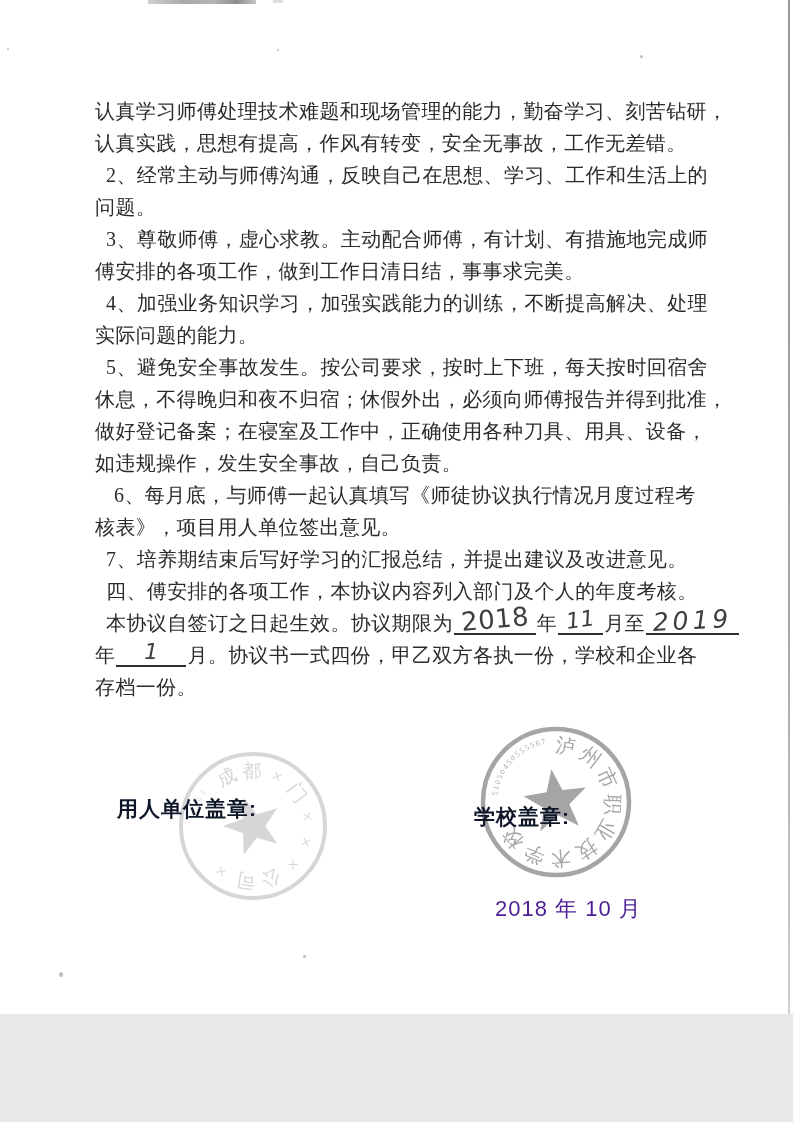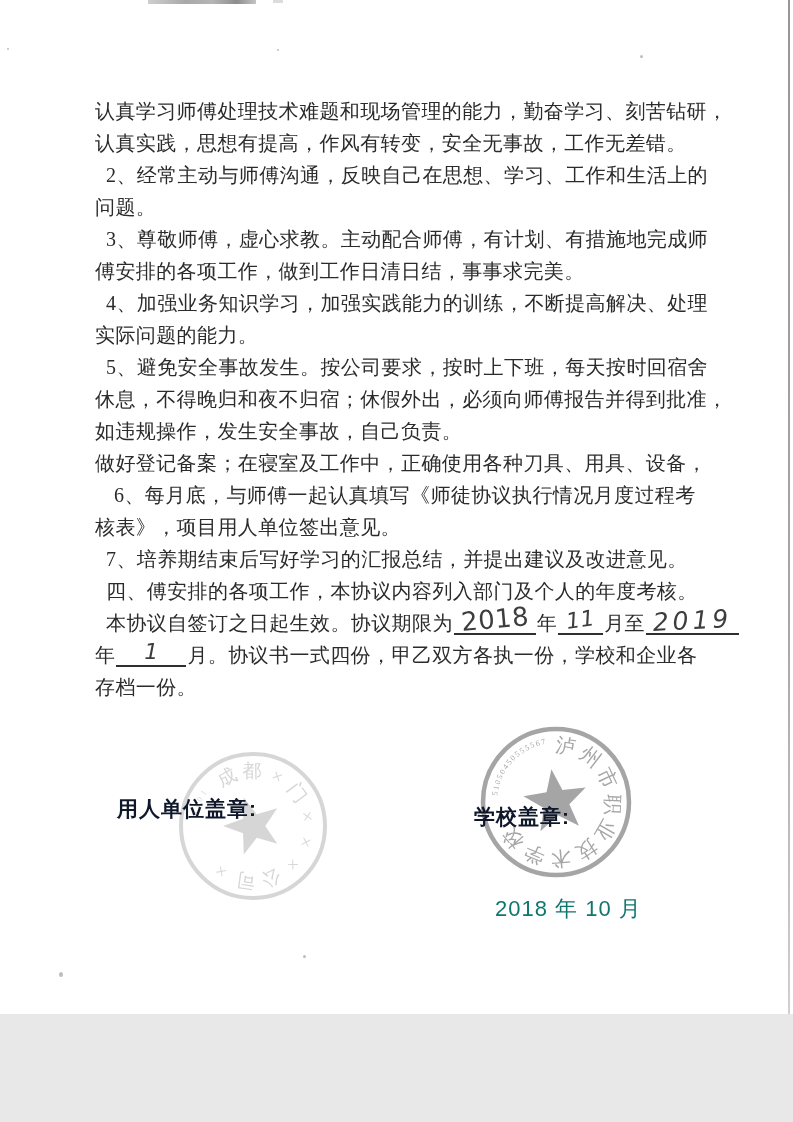--- a/index.html
+++ b/index.html
@@ -32,21 +32,21 @@
   .sig-label{
     position:absolute;z-index:3;
     font-family:Liberation Sans, sans-serif;
     font-weight:700;font-size:21px;letter-spacing:1px;color:#0f172a;
   }
   #employer-label{left:117px;top:795px;}
   #school-label{left:474px;top:803px;}
   .doc-date{
     position:absolute;left:495px;top:894px;z-index:3;
     font-family:"Liberation Sans","DejaVu Sans",sans-serif;
-    font-size:22px;letter-spacing:1px;color:#0f766e;
+    font-size:22px;letter-spacing:1px;color:#4c1d95;
   }
   
   .stamp{position:absolute;z-index:2;}
   #stamp-employer{left:173px;top:746px;opacity:.36;}
   #stamp-school{left:476px;top:722px;opacity:.8;}
   .stamp text{font-family:"Liberation Serif","DejaVu Serif",serif;}
   
   .smudge-top{
     position:absolute;left:148px;top:0;width:108px;height:4px;z-index:4;
     background:linear-gradient(90deg,#cfcfcf 0%,#a8a8a8 35%,#b5b5b5 60%,#8d8d8d 82%,#c4c4c4 100%);
@@ -79,22 +79,22 @@
       <div class="line ind0" data-name="document-line"><span data-name="line-text">认真学习师傅处理技术难题和现场管理的能力，勤奋学习、刻苦钻研，</span></div>
       <div class="line ind0" data-name="document-line"><span data-name="line-text">认真实践，思想有提高，作风有转变，安全无事故，工作无差错。</span></div>
       <div class="line ind1" data-name="document-line"><span data-name="line-text">2、经常主动与师傅沟通，反映自己在思想、学习、工作和生活上的</span></div>
       <div class="line ind0" data-name="document-line"><span data-name="line-text">问题。</span></div>
       <div class="line ind1" data-name="document-line"><span data-name="line-text">3、尊敬师傅，虚心求教。主动配合师傅，有计划、有措施地完成师</span></div>
       <div class="line ind0" data-name="document-line"><span data-name="line-text">傅安排的各项工作，做到工作日清日结，事事求完美。</span></div>
       <div class="line ind1" data-name="document-line"><span data-name="line-text">4、加强业务知识学习，加强实践能力的训练，不断提高解决、处理</span></div>
       <div class="line ind0" data-name="document-line"><span data-name="line-text">实际问题的能力。</span></div>
       <div class="line ind1" data-name="document-line"><span data-name="line-text">5、避免安全事故发生。按公司要求，按时上下班，每天按时回宿舍</span></div>
       <div class="line ind0" data-name="document-line"><span data-name="line-text">休息，不得晚归和夜不归宿；休假外出，必须向师傅报告并得到批准，</span></div>
+      <div class="line ind0" data-name="document-line"><span data-name="line-text">做好登记备案；在寝室及工作中，正确使用各种刀具、用具、设备，</span></div>
       <div class="line ind0" data-name="document-line"><span data-name="line-text">如违规操作，发生安全事故，自己负责。</span></div>
-      <div class="line ind0" data-name="document-line"><span data-name="line-text">做好登记备案；在寝室及工作中，正确使用各种刀具、用具、设备，</span></div>
       <div class="line ind2" data-name="document-line"><span data-name="line-text">6、每月底，与师傅一起认真填写《师徒协议执行情况月度过程考</span></div>
       <div class="line ind0" data-name="document-line"><span data-name="line-text">核表》，项目用人单位签出意见。</span></div>
       <div class="line ind1" data-name="document-line"><span data-name="line-text">7、培养期结束后写好学习的汇报总结，并提出建议及改进意见。</span></div>
       <div class="line ind1" data-name="document-line"><span data-name="line-text">四、傅安排的各项工作，本协议内容列入部门及个人的年度考核。</span></div>
       <div class="line ind1" data-name="document-line"><span data-name="line-text">本协议自签订之日起生效。协议期限为</span><span class="blank" data-name="blank-start-year" style="width: 82px;"><span class="hw" data-name="handwritten-start-year">2018</span></span><span data-name="line-text">年</span><span class="blank" data-name="blank-start-month" style="width: 45px;"><span class="hw" data-name="handwritten-start-month">11</span></span><span data-name="line-text">月至</span><span class="blank" data-name="blank-end-year" style="width: 93px;"><span class="hw" data-name="handwritten-end-year">2019</span></span></div>
       <div class="line ind0" data-name="document-line"><span data-name="line-text">年</span><span class="blank" data-name="blank-end-month" style="width: 70px;"><span class="hw" data-name="handwritten-end-month">1</span></span><span data-name="line-text">月。协议书一式四份，甲乙双方各执一份，学校和企业各</span></div>
       <div class="line ind0" data-name="document-line"><span data-name="line-text">存档一份。</span></div>
     </div>
 
   <div class="sig-label" id="employer-label" data-name="employer-stamp-label">用人单位盖章:</div>

